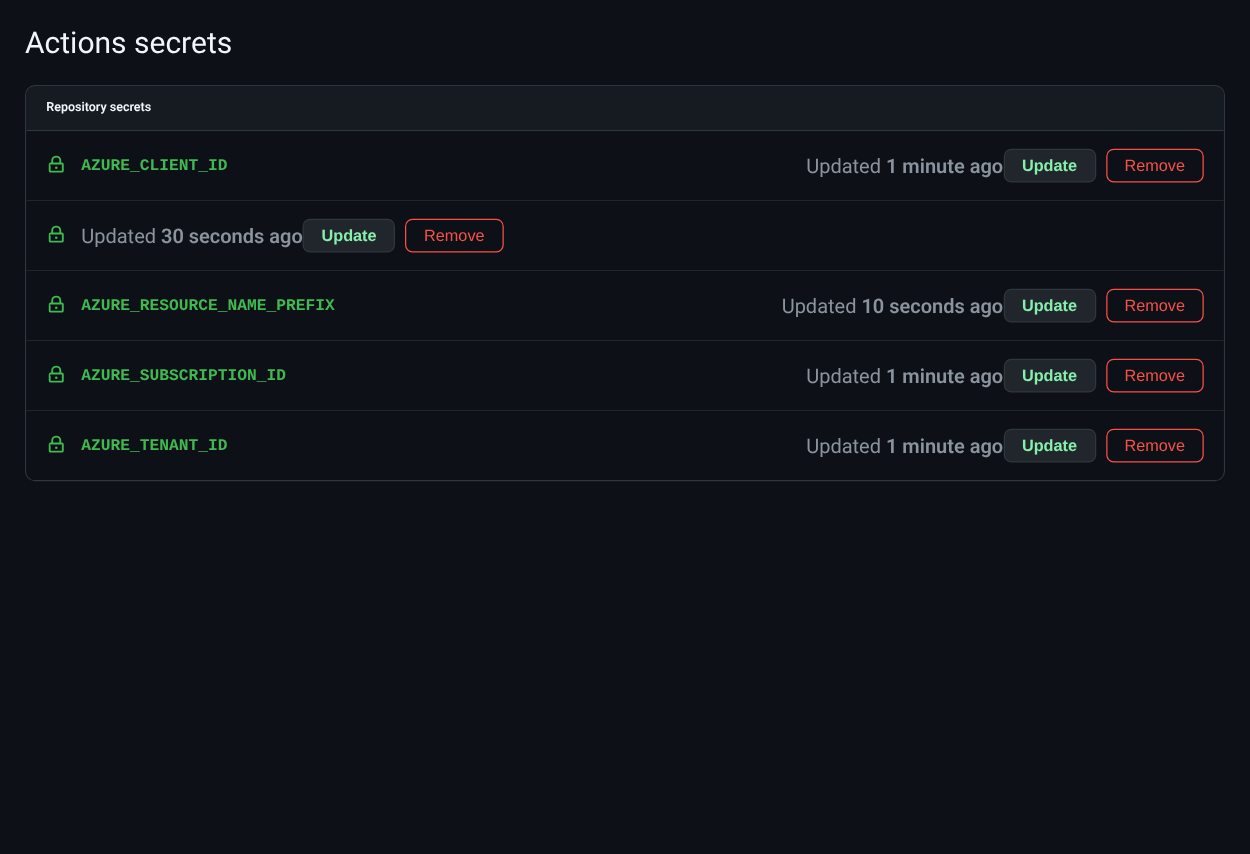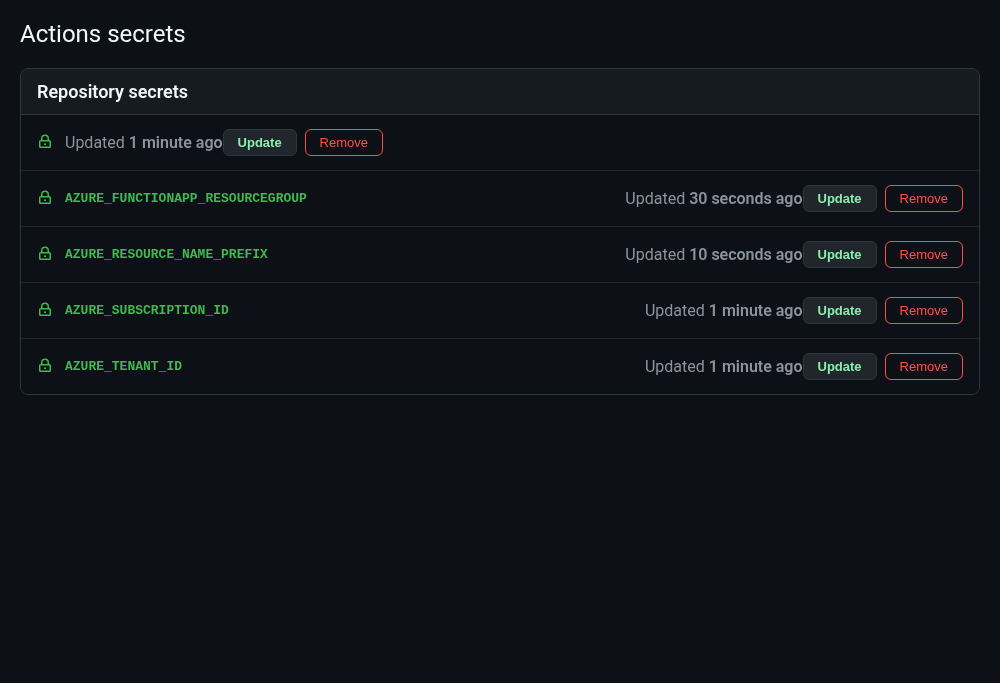--- a/index.html
+++ b/index.html
@@ -74,21 +74,21 @@
       border-radius: 8px;
       overflow: hidden;
       margin-top: 10px;
     }
 
     .secrets-table-header {
       background-color: #161b22;
       padding: 12px 16px;
       font-weight: 600;
       color: #f0f6fc;
-      font-size: 18px;
+      font-size: 10px;
       border-bottom: 1px solid #30363d;
     }
 
     .secret-row {
       display: flex;
       align-items: center;
       padding: 14px 16px;
       border-bottom: 1px solid #21262d;
       background-color: #0d1117;
     }
@@ -166,33 +166,33 @@
   <div class="secrets-table">
     <div class="secrets-table-header">Repository secrets</div>
 
     <div id="secrets-rows">
         <div class="secret-row">
       <span class="lock-icon">
         <svg width="16" height="16" viewBox="0 0 16 16" fill="#3fb950" xmlns="http://www.w3.org/2000/svg">
           <path d="M4 7V5.5a4 4 0 0 1 8 0V7h.5A1.5 1.5 0 0 1 14 8.5v5A1.5 1.5 0 0 1 12.5 15h-9A1.5 1.5 0 0 1 2 13.5v-5A1.5 1.5 0 0 1 3.5 7H4zm1.5 0h5V5.5a2.5 2.5 0 0 0-5 0V7zM3.5 8.5a.5.5 0 0 0 0 1v-1zm0 0v5h9v-5h-9zm4.5 1.75a1 1 0 1 1 0 2 1 1 0 0 1 0-2z"></path>
         </svg>
       </span>
+      <span class="secret-name">AZURE_CLIENT_ID</span>
       <span class="secret-updated">Updated <strong>1 minute ago</strong></span>
       <div class="action-buttons">
         <button class="btn-update">Update</button>
         <button class="btn-remove">Remove</button>
       </div>
     </div>
         <div class="secret-row">
       <span class="lock-icon">
         <svg width="16" height="16" viewBox="0 0 16 16" fill="#3fb950" xmlns="http://www.w3.org/2000/svg">
           <path d="M4 7V5.5a4 4 0 0 1 8 0V7h.5A1.5 1.5 0 0 1 14 8.5v5A1.5 1.5 0 0 1 12.5 15h-9A1.5 1.5 0 0 1 2 13.5v-5A1.5 1.5 0 0 1 3.5 7H4zm1.5 0h5V5.5a2.5 2.5 0 0 0-5 0V7zM3.5 8.5a.5.5 0 0 0 0 1v-1zm0 0v5h9v-5h-9zm4.5 1.75a1 1 0 1 1 0 2 1 1 0 0 1 0-2z"></path>
         </svg>
       </span>
-      <span class="secret-name">AZURE_FUNCTIONAPP_RESOURCEGROUP</span>
       <span class="secret-updated">Updated <strong>30 seconds ago</strong></span>
       <div class="action-buttons">
         <button class="btn-update">Update</button>
         <button class="btn-remove">Remove</button>
       </div>
     </div>
         <div class="secret-row">
       <span class="lock-icon">
         <svg width="16" height="16" viewBox="0 0 16 16" fill="#3fb950" xmlns="http://www.w3.org/2000/svg">
           <path d="M4 7V5.5a4 4 0 0 1 8 0V7h.5A1.5 1.5 0 0 1 14 8.5v5A1.5 1.5 0 0 1 12.5 15h-9A1.5 1.5 0 0 1 2 13.5v-5A1.5 1.5 0 0 1 3.5 7H4zm1.5 0h5V5.5a2.5 2.5 0 0 0-5 0V7zM3.5 8.5a.5.5 0 0 0 0 1v-1zm0 0v5h9v-5h-9zm4.5 1.75a1 1 0 1 1 0 2 1 1 0 0 1 0-2z"></path>

